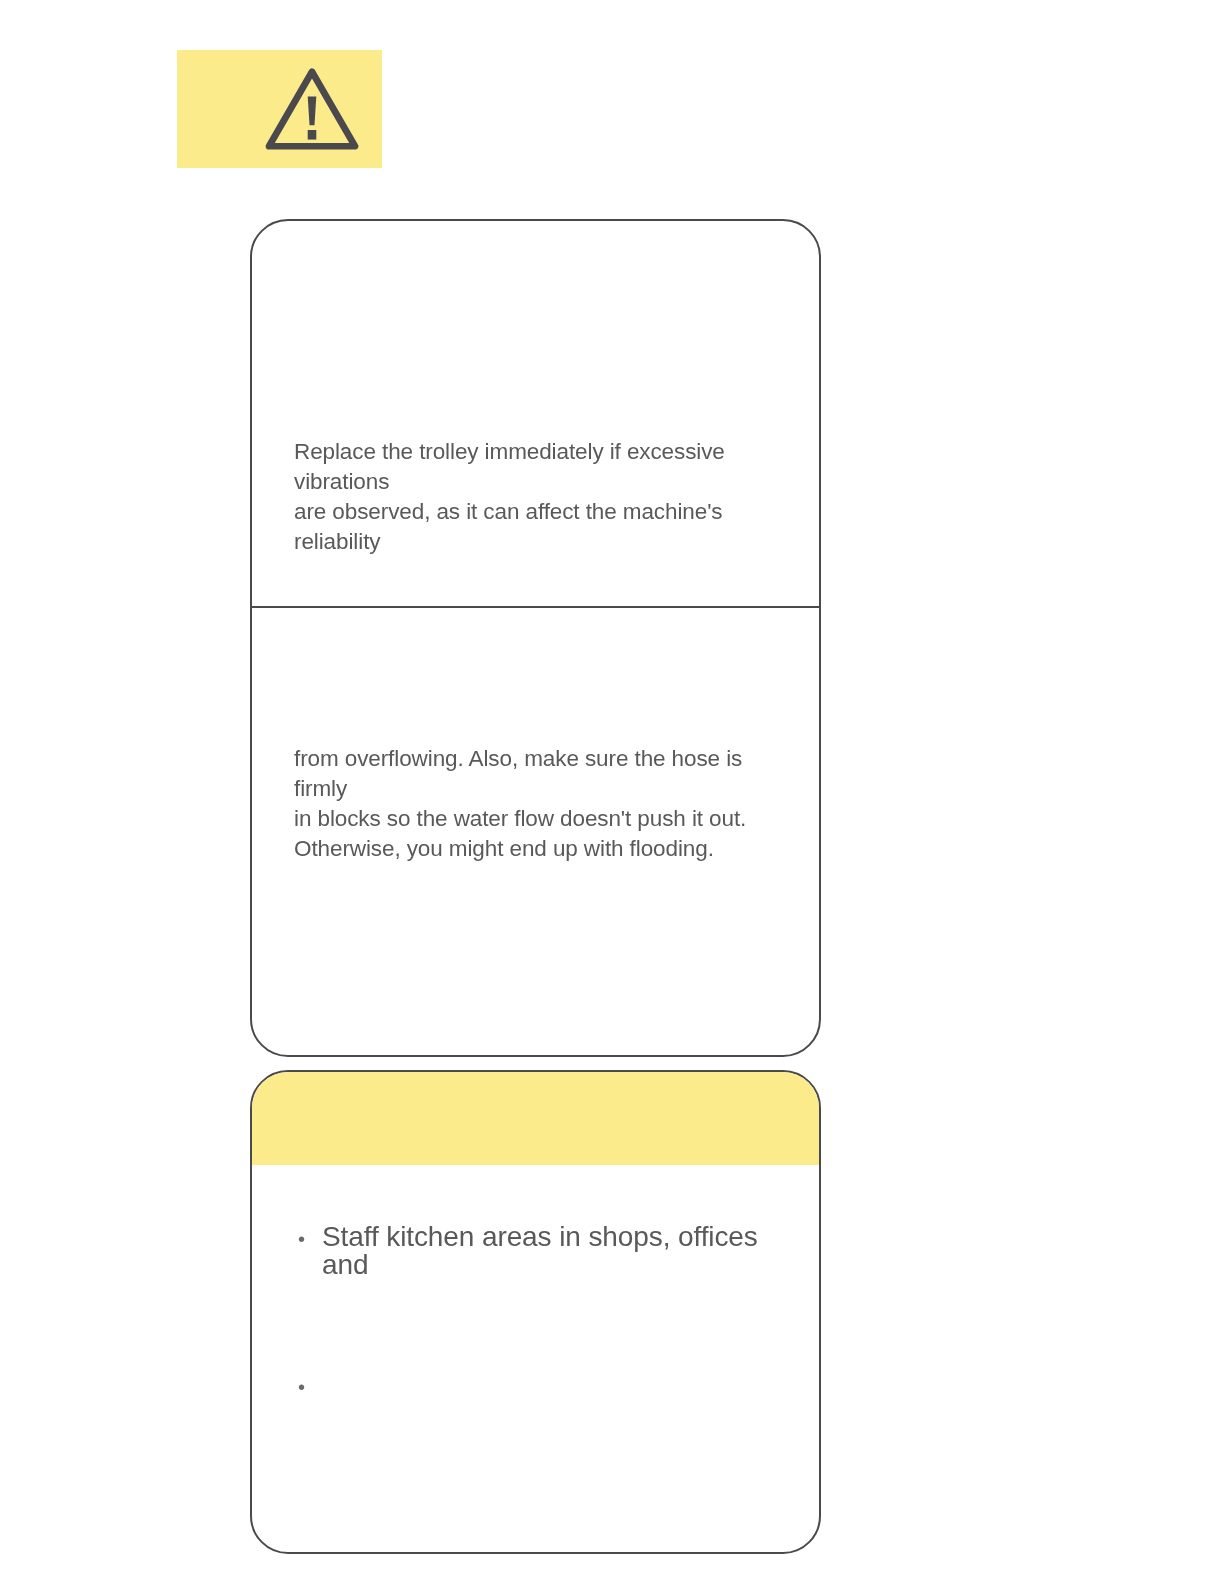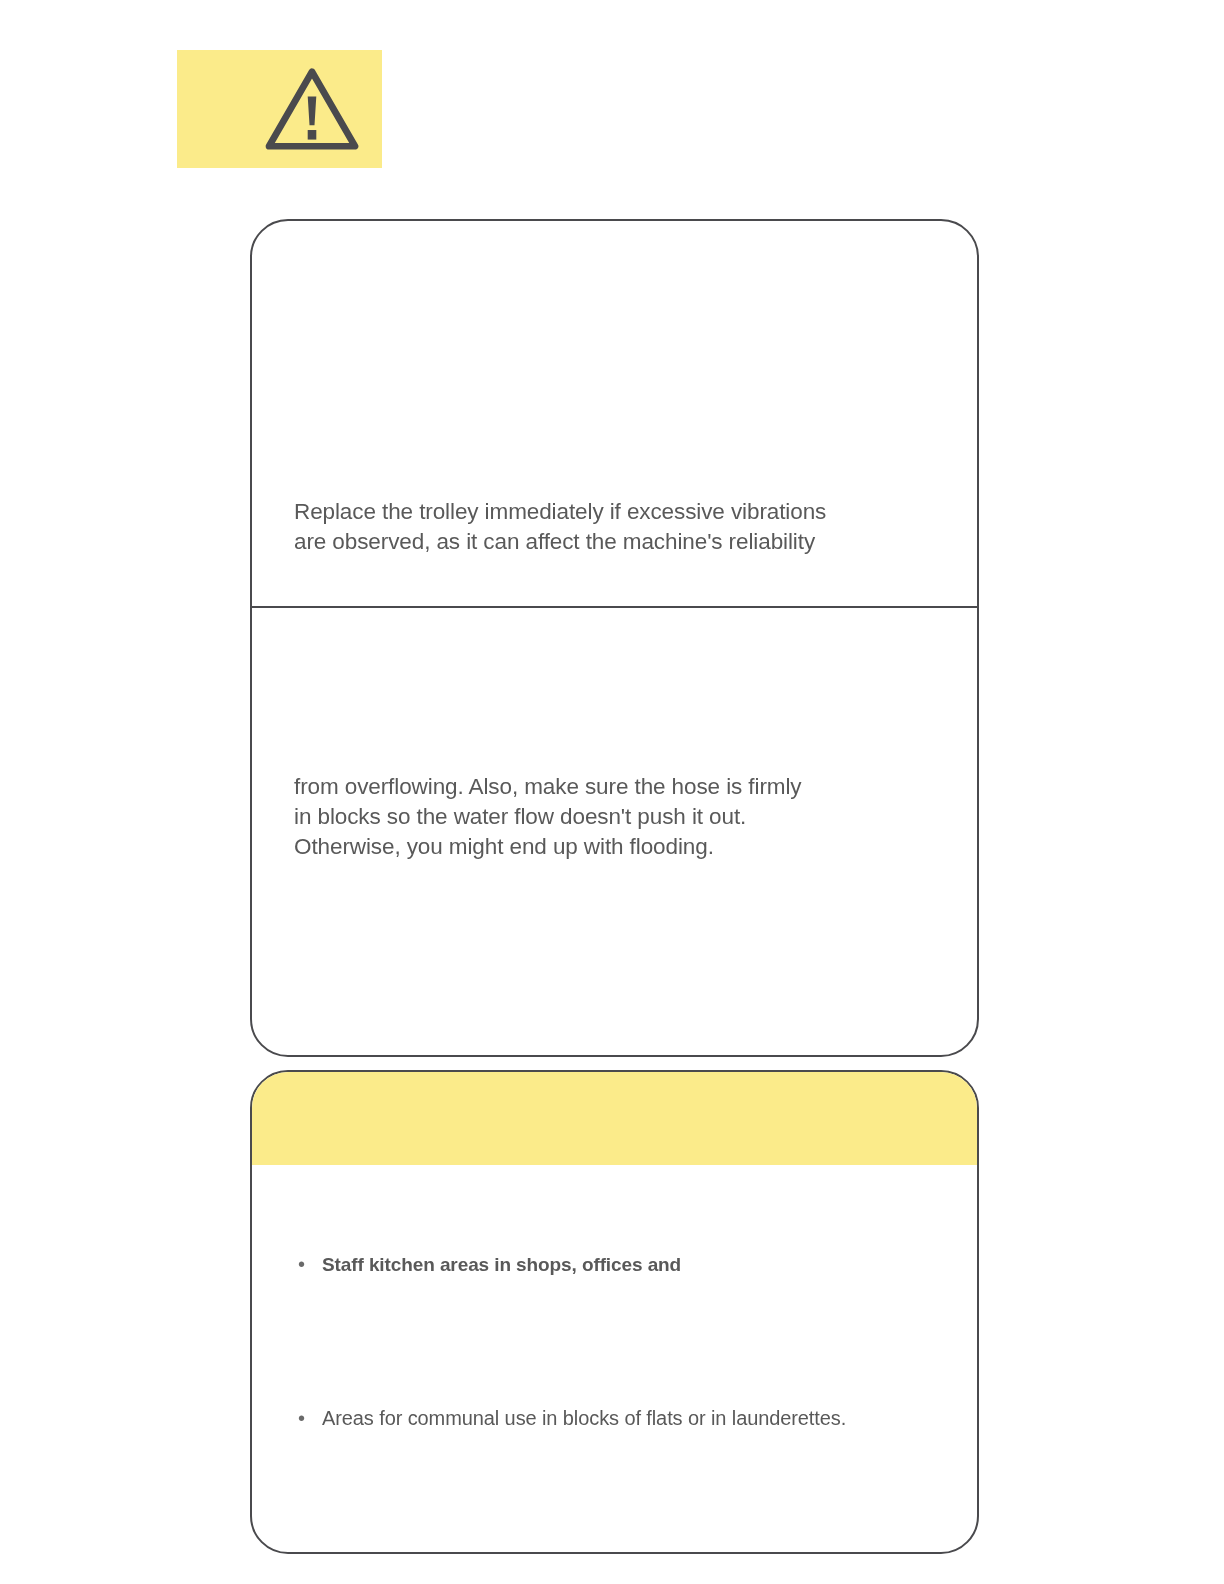--- a/index.html
+++ b/index.html
@@ -32,27 +32,26 @@
   .warning-icon {
     width: 96px;
     height: 86px;
     display: block;
   }
 
   
   .card {
     position: absolute;
     left: 250px;
-    width: 729px;
+    width: 571px;
     box-sizing: border-box;
     border: 2px solid #4a4a4d;
     border-radius: 38px;
     background: #ffffff;
     overflow: hidden;
-    gap: 28px;
   }
 
   
   .card-info {
     top: 219px;
     height: 838px;
     display: flex;
     flex-direction: column;
   }
   .card-section {
@@ -119,23 +118,22 @@
     color: #6a6a6a;
     font-size: 20px;
     line-height: 1;
   }
   .bullet-text {
     color: #595959;
     font-weight: 400;
     letter-spacing: -0.1px;
   }
   .bullet-row.row-1 .bullet-text {
-    font-size: 19px;
+    font-size: 28px;
     line-height: 28px;
-    font-weight: bold;
   }
   .bullet-row.row-2 .bullet-text {
     font-size: 20px;
     line-height: 26px;
   }
 </style>
 </head>
 <body>
 
 <div class="warning-banner">
@@ -167,18 +165,17 @@
 
   <div class="card-list-body">
 
     <div class="bullet-row row-1">
       <span class="bullet-dot">•</span>
       <span class="bullet-text">Staff kitchen areas in shops, offices and</span>
     </div>
 
     <div class="bullet-row row-2">
       <span class="bullet-dot">•</span>
-      <span class="bullet-text">Areas for communal use in blocks of flats or in launderettes.</span>
     </div>
 
   </div>
 
 </div>
 
 </body></html>

